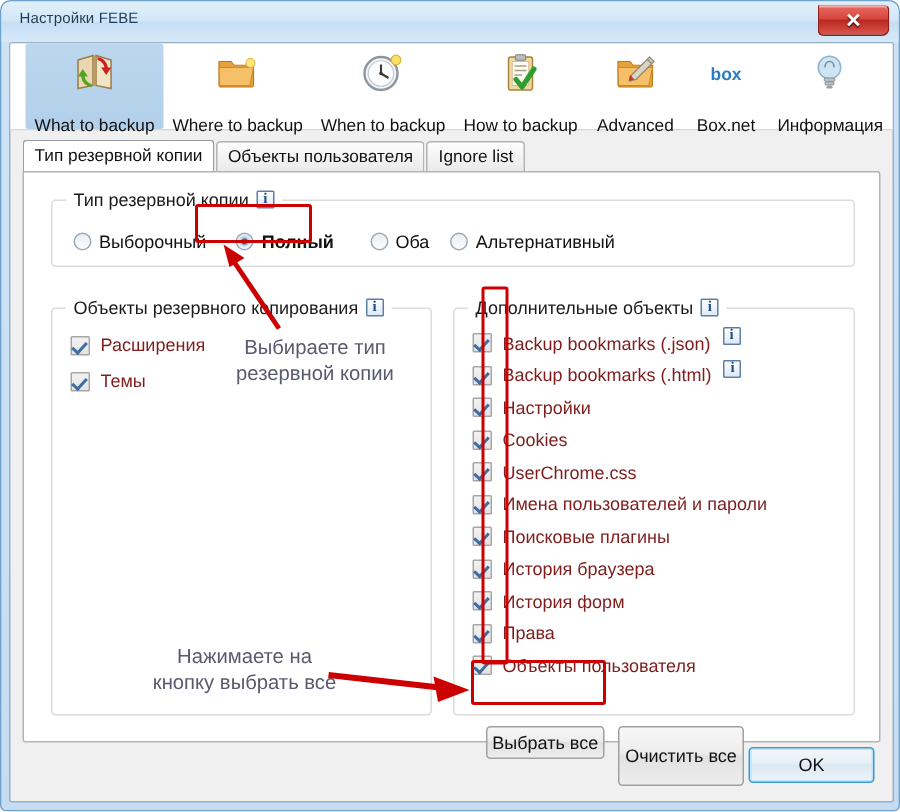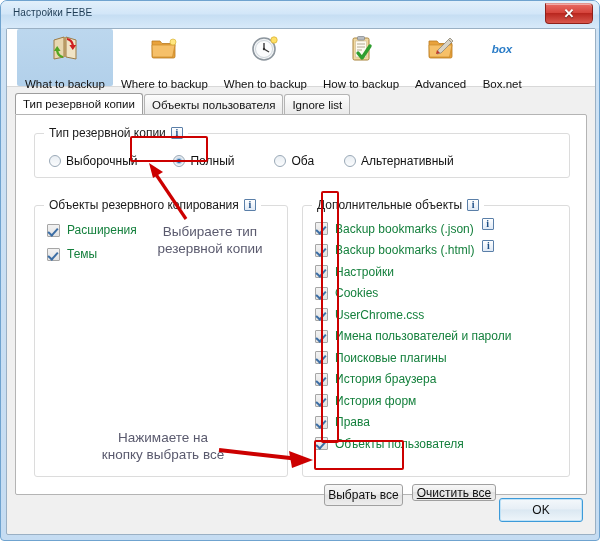--- a/index.html
+++ b/index.html
@@ -81,21 +81,21 @@
     padding: 4px 8px 2px 8px;
     cursor: pointer;
     min-width: 56px;
   }
   .tb-item.selected {
     background: linear-gradient(to bottom, #bcd7ee 0%, #b2d0ea 100%);
     border-radius: 2px;
   }
   .tb-icon {
     width: 32px; height: 32px;
-    display: flex; align-items: center; justify-content: center; font-style: italic;
+    display: flex; align-items: center; justify-content: center;
   }
   .tb-label {
     font-size: 11.5px;
     color: #111;
     margin-top: 15px;
     white-space: nowrap;
   }
 
   
   .tabstrip {
@@ -178,21 +178,21 @@
     color: #1f4f86;
     line-height: 12px;
   }
 
   
   .radio-row {
     position: absolute;
     left: 10px; top: 18px;
     display: flex;
     align-items: center;
-    gap: 16px;
+    gap: 0px;
   }
   .radio-item {
     display: flex;
     align-items: center;
     gap: 5px;
     padding: 2px 10px 2px 4px;
     cursor: pointer;
     font-size: 12px;
     color: #111;
     white-space: nowrap;
@@ -214,21 +214,21 @@
     background: #2469a8;
     box-shadow: 0 0 2px 1px rgba(36,105,168,.5);
   }
 
   
   .cb-item {
     display: flex;
     align-items: center;
     gap: 7px;
     font-size: 12px;
-    color: #15803d;
+    color: #7f1d1d;
     cursor: pointer;
     white-space: nowrap;
     height: 20px;
   }
   .cb {
     width: 13px; height: 13px;
     border: 1px solid #a6a6a6;
     background: linear-gradient(to bottom, #f2f2f2, #e3e3e3);
     position: relative;
     flex: none;
@@ -374,41 +374,53 @@
 
       <div class="tb-item">
         <span class="tb-icon">
           <svg width="40" height="30" viewBox="0 0 44 30">
             <text x="22" y="22" font-family="Liberation Sans, sans-serif" font-size="16" font-weight="bold" fill="#2a7cc7" text-anchor="middle">box</text>
           </svg>
         </span>
         <span class="tb-label">Box.net</span>
       </div>
 
+      <div class="tb-item">
+        <span class="tb-icon">
+          <svg width="30" height="30" viewBox="0 0 30 30">
+            <circle cx="15" cy="12" r="7.5" fill="#cfe4f2" stroke="#8fb4cd" stroke-width="1"></circle>
+            <path d="M12 12 q0 -4 3 -4 q3 0 3 4" fill="none" stroke="#6d94ad" stroke-width="1"></path>
+            <rect x="11.5" y="19" width="7" height="2.2" rx="0.6" fill="#bdc4c9" stroke="#868d92" stroke-width="0.6"></rect>
+            <rect x="12" y="21.6" width="6" height="2" rx="0.6" fill="#bdc4c9" stroke="#868d92" stroke-width="0.6"></rect>
+            <rect x="13" y="24" width="4" height="2" rx="0.8" fill="#9aa1a6"></rect>
+          </svg>
+        </span>
+        <span class="tb-label">Информация</span>
+      </div>
     </div>
 
     <div class="tabstrip">
       <div class="tab active">Тип резервной копии</div>
       <div class="tab">Объекты пользователя</div>
       <div class="tab">Ignore list</div>
     </div>
 
     <div class="tabpanel">
 
       <div class="group" style="left:18px; top:18px; width:536px; height:45px;">
         <div class="legend">
           <span>Тип резервной копии</span>
           <span class="info-ico"></span>
         </div>
         <div class="radio-row">
           <label class="radio-item">
             <span class="radio"></span>
             <span>Выборочный</span>
           </label>
-          <label class="radio-item" style="padding-left:10px;padding-right:16px;">
+          <label class="radio-item" style="padding-left:10px;padding-right:16px;font-weight:bold;">
             <span class="radio checked"></span>
             <span>Полный</span>
           </label>
           <label class="radio-item" style="padding-left:8px;">
             <span class="radio"></span>
             <span>Оба</span>
           </label>
           <label class="radio-item">
             <span class="radio"></span>
             <span>Альтернативный</span>
@@ -497,21 +509,21 @@
           </label>
 
           <label class="cb-item">
             <span class="cb checked"></span>
             <span>Объекты пользователя</span>
           </label>
         </div>
       </div>
 
       <button class="btn" style="position:absolute; left:308px; top:369px; width:79px; height:22px; padding:0;">Выбрать все</button>
-      <button class="btn" style="position:absolute; left:396px; top:369px; width:84px; height:17px; padding:0;text-decoration:underline;">Очистить все</button>
+      <button class="btn" style="position:absolute; left:396px; top:369px; width:84px; height:40px; padding:0;">Очистить все</button>
     </div>
 
     <div class="btn btn-ok">
       <span>OK</span>
     </div>
   </div>
 
   <div class="redbox" style="left:129px; top:135px; width:78px; height:26px;"></div>
 
   <div class="redbox" style="left:320px; top:190px; width:18px; height:252px;"></div>

